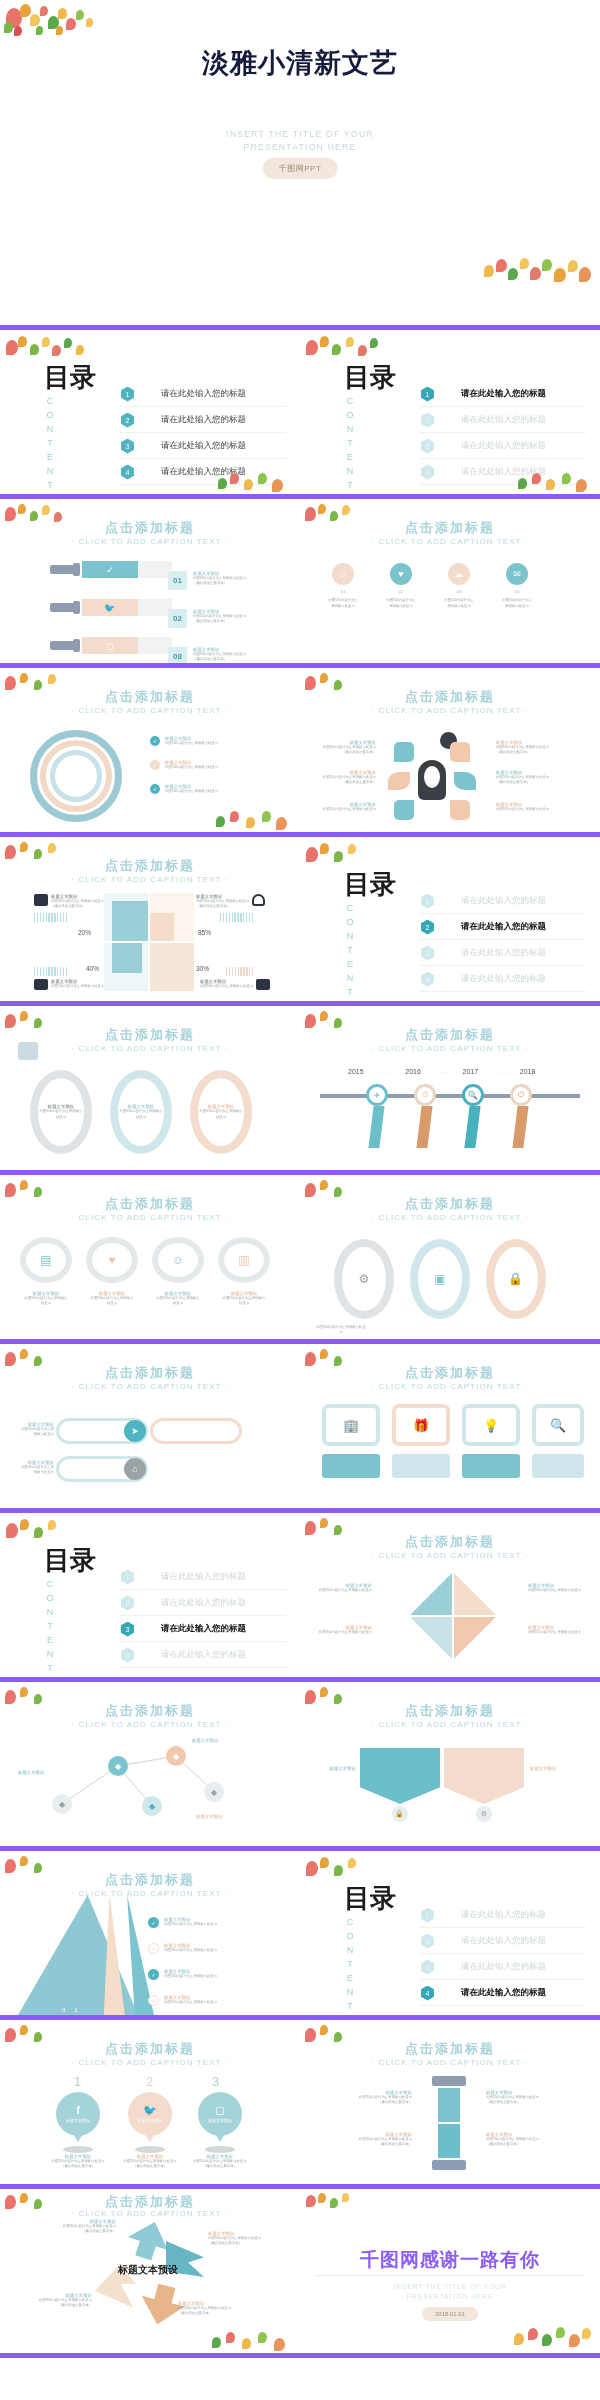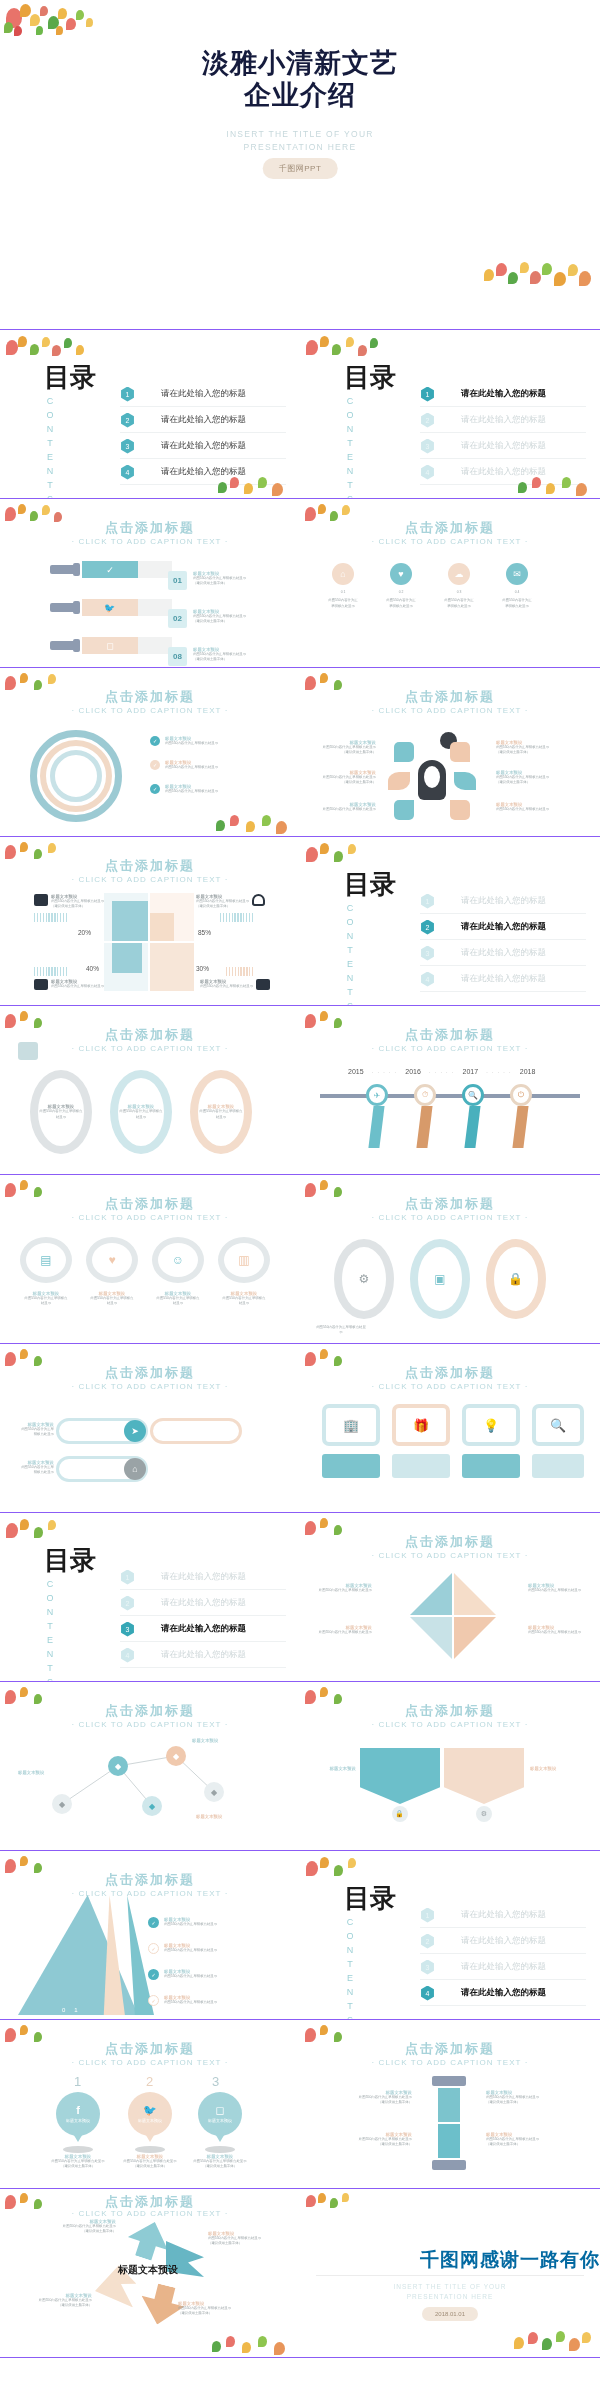--- a/index.html
+++ b/index.html
@@ -8,21 +8,21 @@
     background: #ffffff;
     font-family: "Liberation Sans", "DejaVu Sans", sans-serif;
   }
   .deck { width: 600px; }
   .row { display: flex; width: 600px; }
   .slide {
     width: 300px; height: 169px;
     background: #ffffff;
     position: relative;
     overflow: hidden;
-    border-bottom: 1px solid #8b5cf6;
+    border-bottom: 5px solid #8b5cf6;
   }
   .slide.full { width: 600px; height: 330px; }
 
   
   .floral { position: absolute; pointer-events: none; }
   .floral span {
     position: absolute; display: block;
     border-radius: 50% 50% 50% 0;
   }
   .fl-tl { top: 2px; left: 2px; width: 92px; height: 34px; }
@@ -118,22 +118,22 @@
   .tl-dots { font-size: 6px; color:#b5b5b5; letter-spacing:1px;}
 
   
   .ring { border-radius:50%; }
   .pin-shadow { width: 30px; height: 7px; border-radius: 50%; background: #d5d8d9; }
 
   
   .cyc-label { font-size: 10px; font-weight: bold; color: #1b1b1b; }
 
   .thanks-title {
-    position: absolute; left:0; right:0; top: 58px; text-align:right;
-    font-size: 19px; font-weight: bold; color:#0369a1; letter-spacing:1px;
+    position: absolute; left:0; right:0; top: 58px; text-align:center;
+    font-size: 19px; font-weight: bold; color:#8b5cf6; letter-spacing:1px;
   }
   .thanks-rule { position:absolute; left: 16px; right:16px; top: 86px; height:1px; background:#ececec;}
   .thanks-sub { position:absolute; left:0;right:0; top:93px; text-align:center;
     font-size: 6.5px; color:#d3e4e7; letter-spacing:1px; line-height:1.6;}
   .thanks-date { position:absolute; left:50%; transform:translateX(-50%); top:118px;
     background:#f2e7dc; color:#a08d78; font-size:6px; padding:4px 13px; border-radius:9px;}
 </style>
 </head>
 <body>
 
@@ -161,21 +161,20 @@
       <span style="left:24px;top:13px;width:10px;height:12px;background:#5aa84a;"></span>
       <span style="left:36px;top:3px;width:9px;height:11px;background:#f2c45a;"></span>
       <span style="left:46px;top:12px;width:11px;height:13px;background:#e07a6a;"></span>
       <span style="left:58px;top:4px;width:10px;height:12px;background:#8ec54f;"></span>
       <span style="left:70px;top:13px;width:12px;height:14px;background:#e8a23c;"></span>
       <span style="left:84px;top:5px;width:10px;height:12px;background:#efc45a;"></span>
       <span style="left:95px;top:12px;width:12px;height:15px;background:#e8955a;"></span>
     </div>
     <div class="title-main">
       <div>淡雅小清新文艺</div>
-      <div>企业介绍</div>
     </div>
     <div class="title-sub">
       <div>INSERT THE TITLE OF YOUR</div>
       <div>PRESENTATION HERE</div>
     </div>
     <div class="title-btn">千图网PPT</div>
   </div>
 
   <div class="row">
     <div class="slide">

